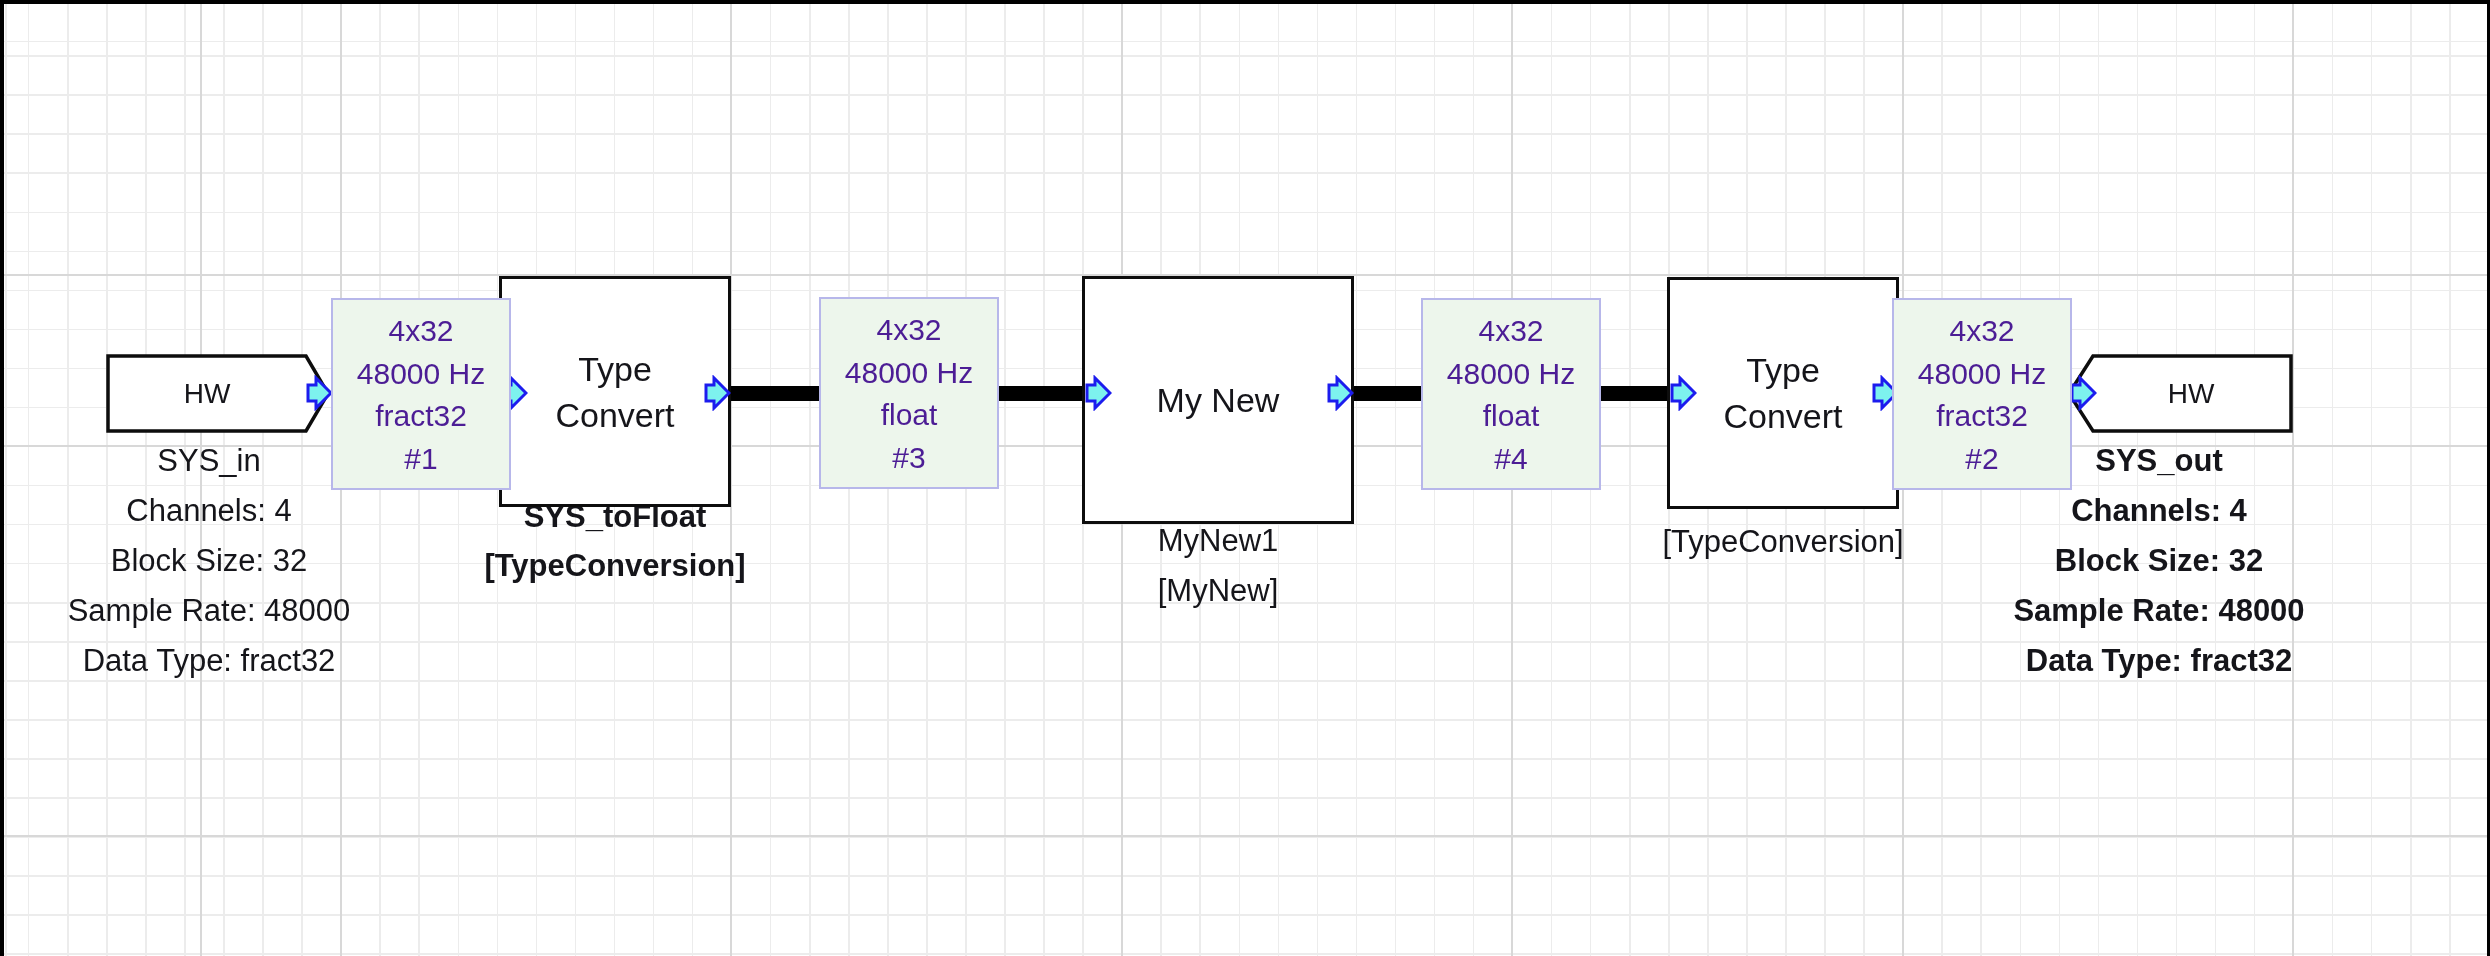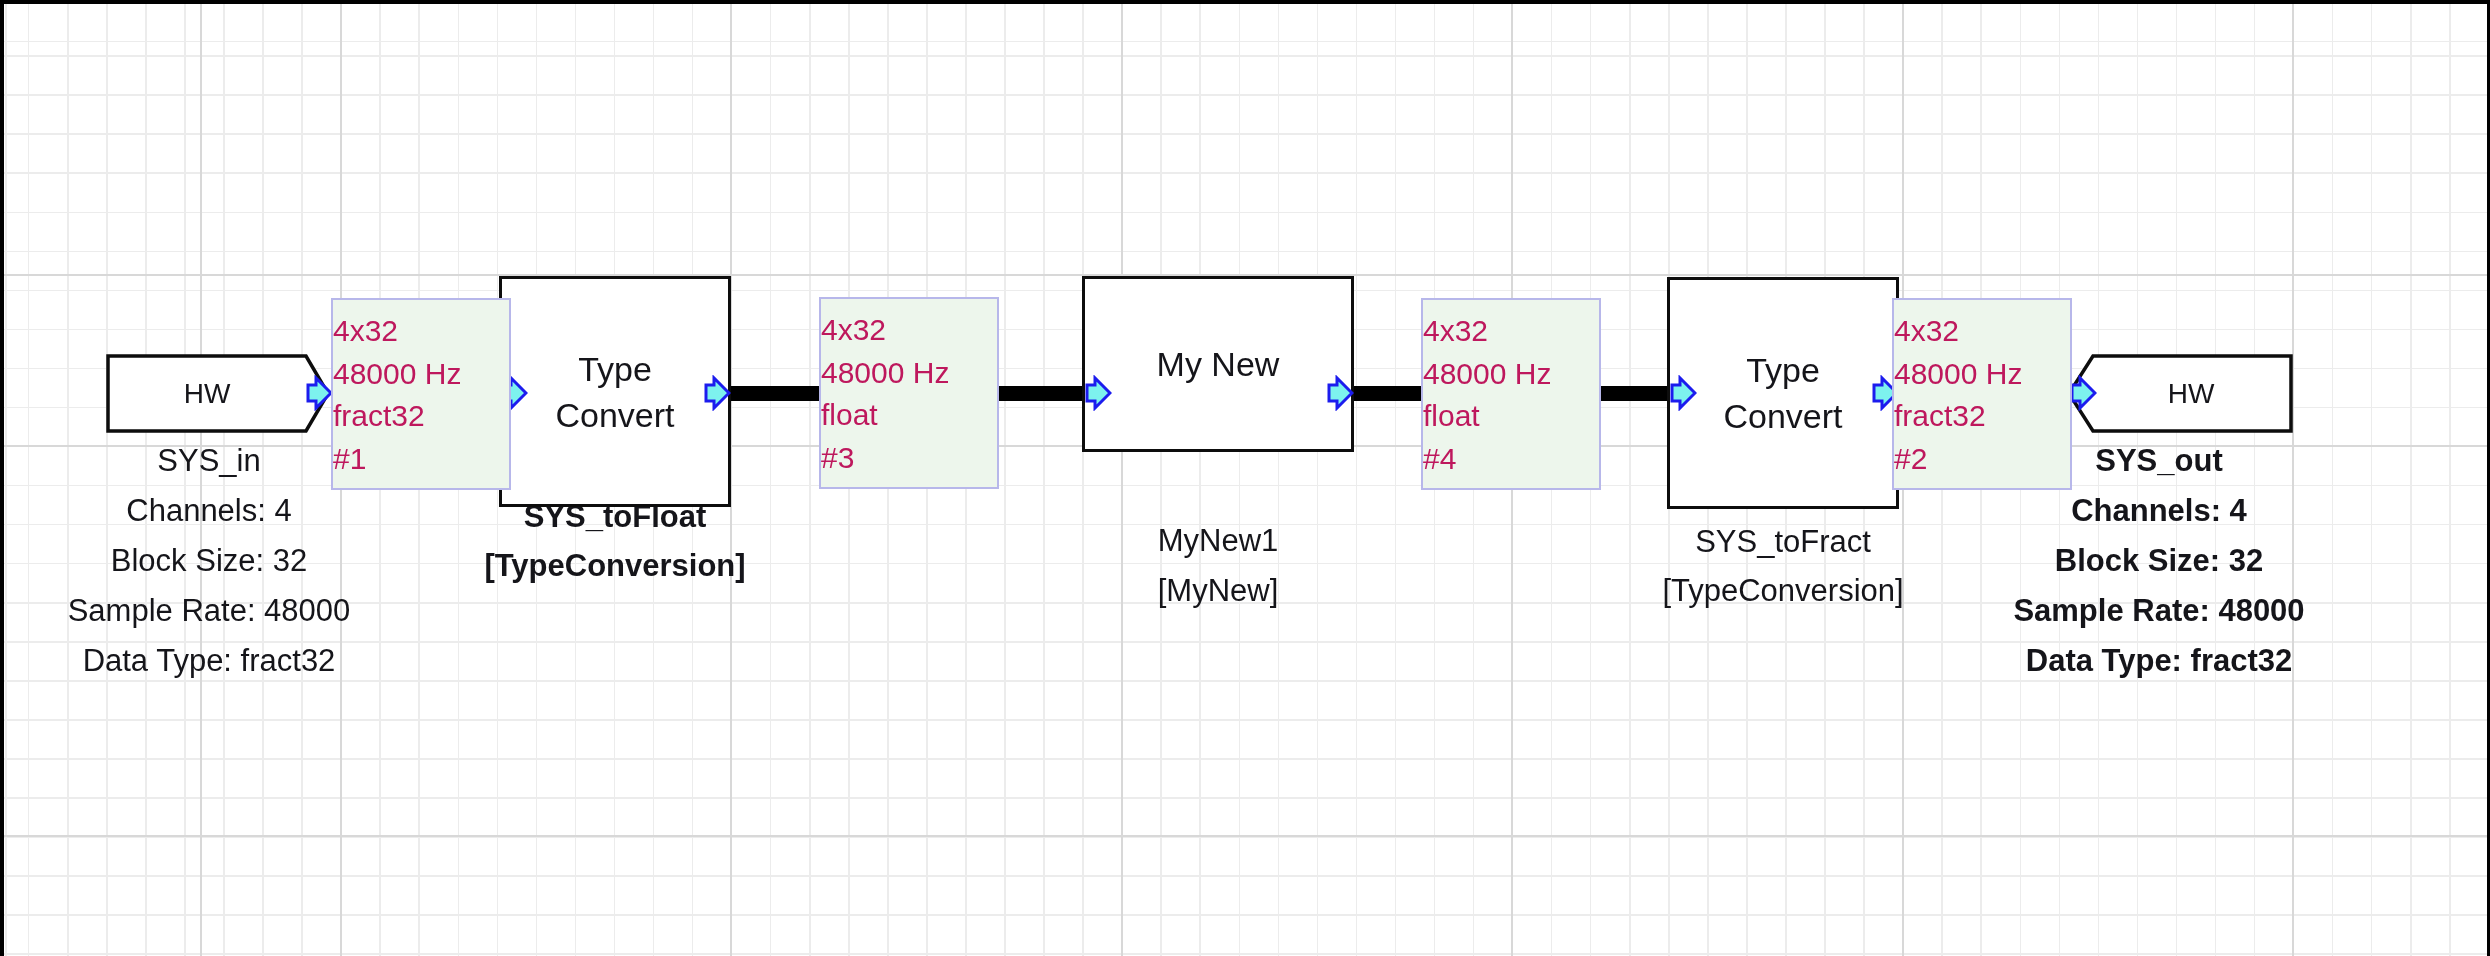--- a/index.html
+++ b/index.html
@@ -42,24 +42,24 @@
   }
   
   .wire{position:absolute;height:15px;background:#000;z-index:2;}
   
   .wirebox{
     position:absolute;width:180px;height:192px;
     background:#edf6ec;
     border:2px solid #b7b7ea;
     box-sizing:border-box;
     z-index:5;
-    text-align:left;
+    text-align:center;
     font-size:30px;line-height:42.5px;
     padding-top:10px;
-    color:#be185d;
+    color:#4c1d95;
   }
   
   .pin{position:absolute;width:27px;height:36px;z-index:4;}
   
   .anno{
     position:absolute;width:520px;z-index:1;
     text-align:center;
     font-size:31px;line-height:50px;
     color:#15151a;
     white-space:nowrap;
@@ -101,40 +101,39 @@
     <div>[TypeConversion]</div>
   </div>
 
   <div class="wirebox" style="left:815px;top:293px;">
     <div>4x32</div>
     <div>48000 Hz</div>
     <div>float</div>
     <div>#3</div>
   </div>
 
-  <div class="block" style="left:1078px;top:272px;width:272px;height:176px;box-sizing:border-box;">
+  <div class="block" style="left:1078px;top:272px;width:272px;height:248px;box-sizing:border-box;">
     <div class="block-label">My New</div>
   </div>
   <div class="anno" style="left:954px;top:512px;">
     <div>MyNew1</div>
     <div>[MyNew]</div>
   </div>
 
   <div class="wirebox" style="left:1417px;top:294px;">
     <div>4x32</div>
     <div>48000 Hz</div>
     <div>float</div>
     <div>#4</div>
   </div>
 
   <div class="block" style="left:1663px;top:273px;width:232px;height:232px;box-sizing:border-box;">
     <div class="block-label" style="width:160px;">Type Convert</div>
   </div>
   <div class="anno tight" style="left:1519px;top:513px;">
-    <div>SYS_toFract</div>
     <div>[TypeConversion]</div>
   </div>
 
   <div class="wirebox" style="left:1888px;top:294px;">
     <div>4x32</div>
     <div>48000 Hz</div>
     <div>fract32</div>
     <div>#2</div>
   </div>
 

